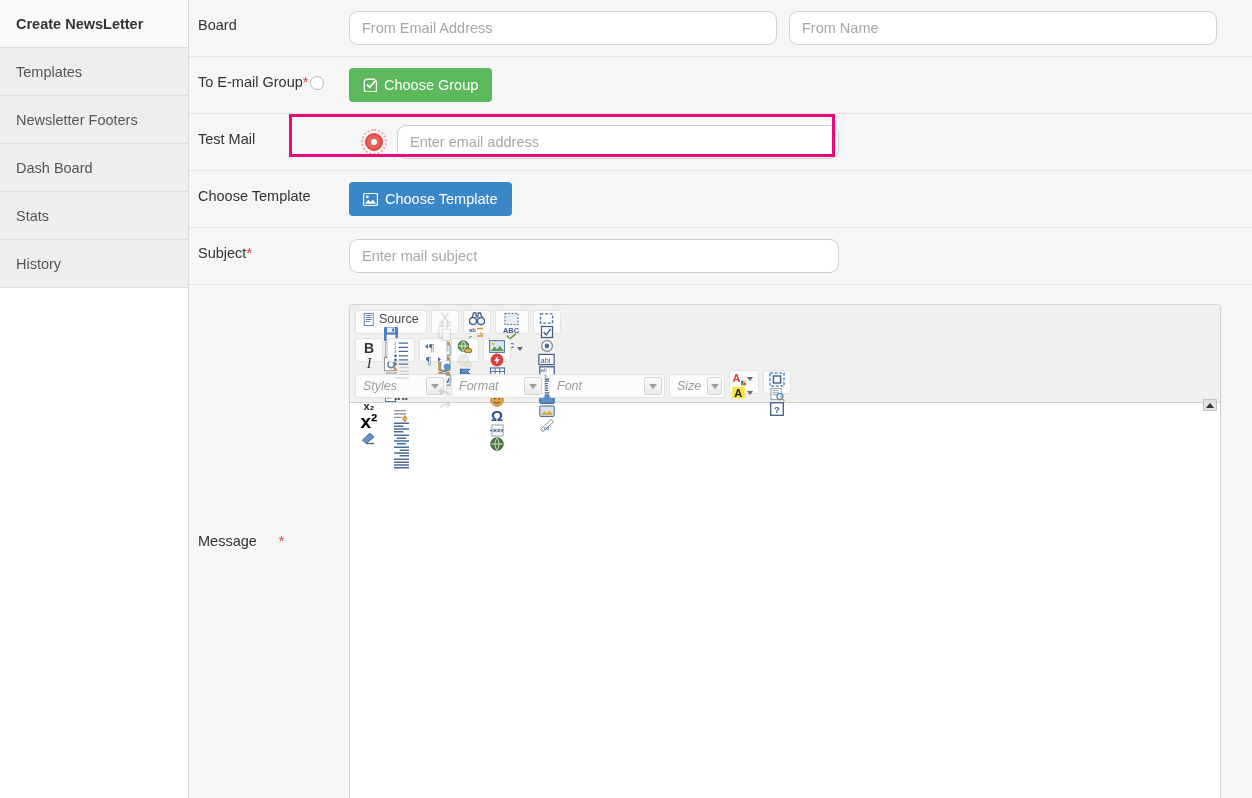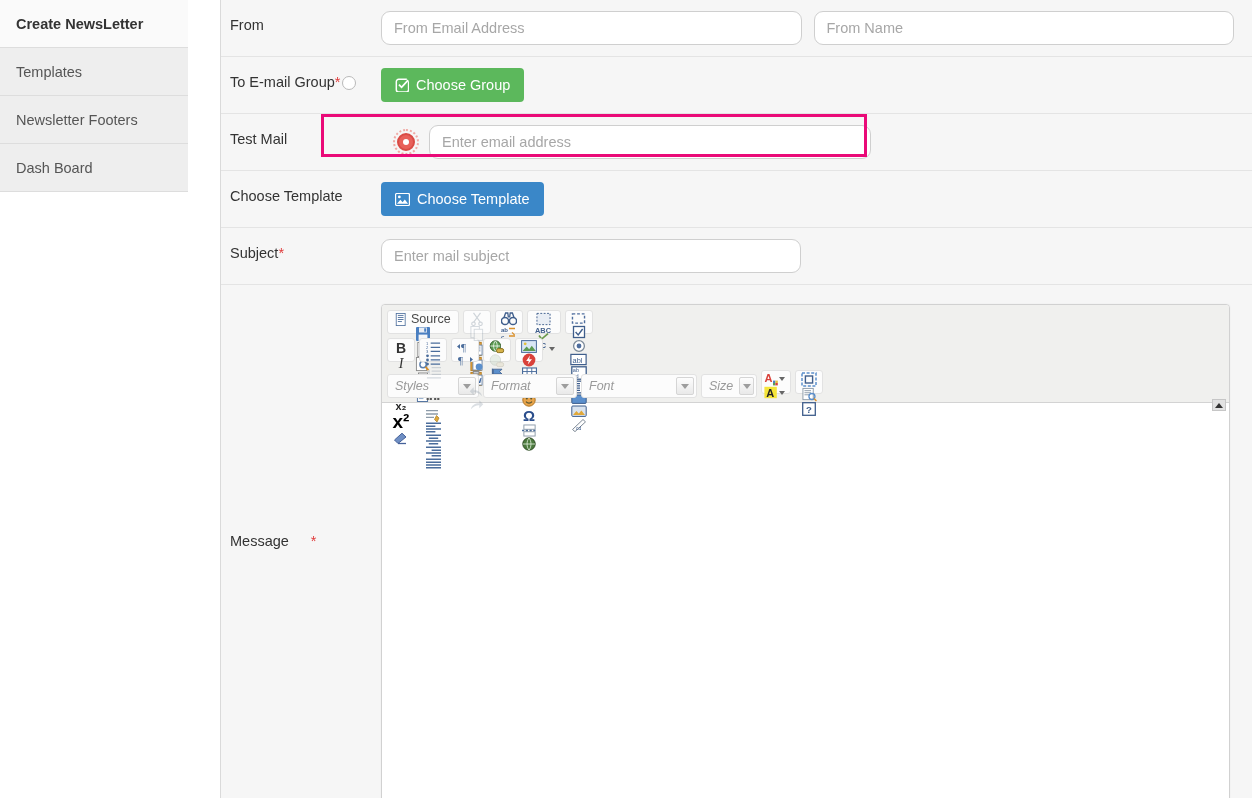--- a/index.html
+++ b/index.html
@@ -5,21 +5,21 @@
   * { box-sizing: border-box; }
   html, body {
     margin: 0; padding: 0;
     width: 1252px; height: 798px;
     background: #ffffff;
     font-family: "Liberation Sans", sans-serif;
     font-size: 14px;
     color: #333;
     overflow: hidden;
   }
-  #app { display: flex; width: 1252px; height: 798px; gap: 32px; }
+  #app { display: flex; width: 1252px; height: 798px; }
 
   
   .sidebar {
     width: 188px;
     flex: 0 0 188px;
     background: #ffffff;
     padding: 0;
   }
   .side-item {
     height: 48px;
@@ -79,21 +79,21 @@
     padding: 0 12px;
     font-size: 14.5px;
     color: #333;
     font-family: "Liberation Sans", sans-serif;
     outline: none;
   }
   .inp::placeholder { color: #a7a7a7; }
   .inp.w-from { width: 428px; }
   .inp.w-name { width: 428px; }
   .inp.w-test { width: 442px; }
-  .inp.w-subject { width: 420px; }
+  .inp.w-subject { width: 490px; }
 
   .radio-dot {
     width: 14px; height: 14px;
     border: 1px solid #b9b9b9;
     border-radius: 50%;
     background: #fff;
     display: inline-block;
     vertical-align: middle;
     flex: 0 0 14px;
   }
@@ -257,26 +257,32 @@
     </div>
     <div class="side-item">
       <span>Templates</span>
     </div>
     <div class="side-item">
       <span>Newsletter Footers</span>
     </div>
     <div class="side-item">
       <span>Dash Board</span>
     </div>
+    <div class="side-item">
+      <span>Stats</span>
+    </div>
+    <div class="side-item">
+      <span>History</span>
+    </div>
   </nav>
 
   <main class="main">
 
     <div class="form-row">
-      <div class="row-label">From</div>
+      <div class="row-label">Board</div>
       <div class="row-field">
         <input class="inp w-from" type="text" placeholder="From Email Address" style="">
         <input class="inp w-name" type="text" placeholder="From Name" style="">
       </div>
     </div>
 
     <div class="form-row">
       <div class="row-label">
         <span>To E-mail Group</span><span class="req">*</span><span class="radio-dot" style="margin-left:2px"></span>
       </div>

